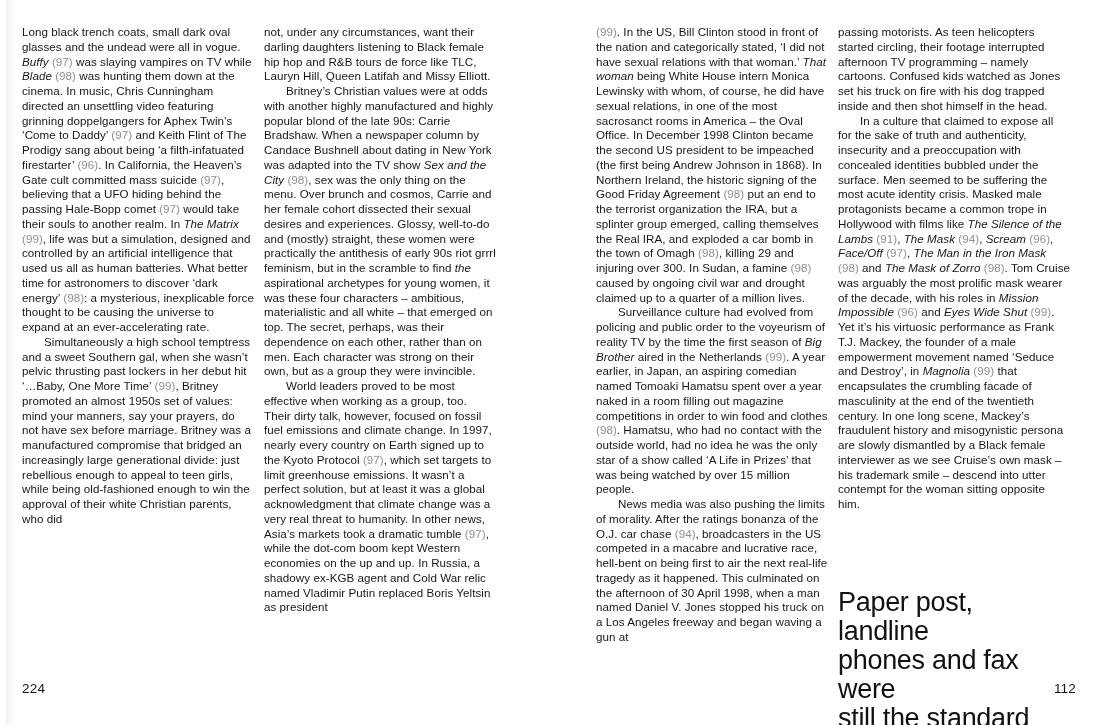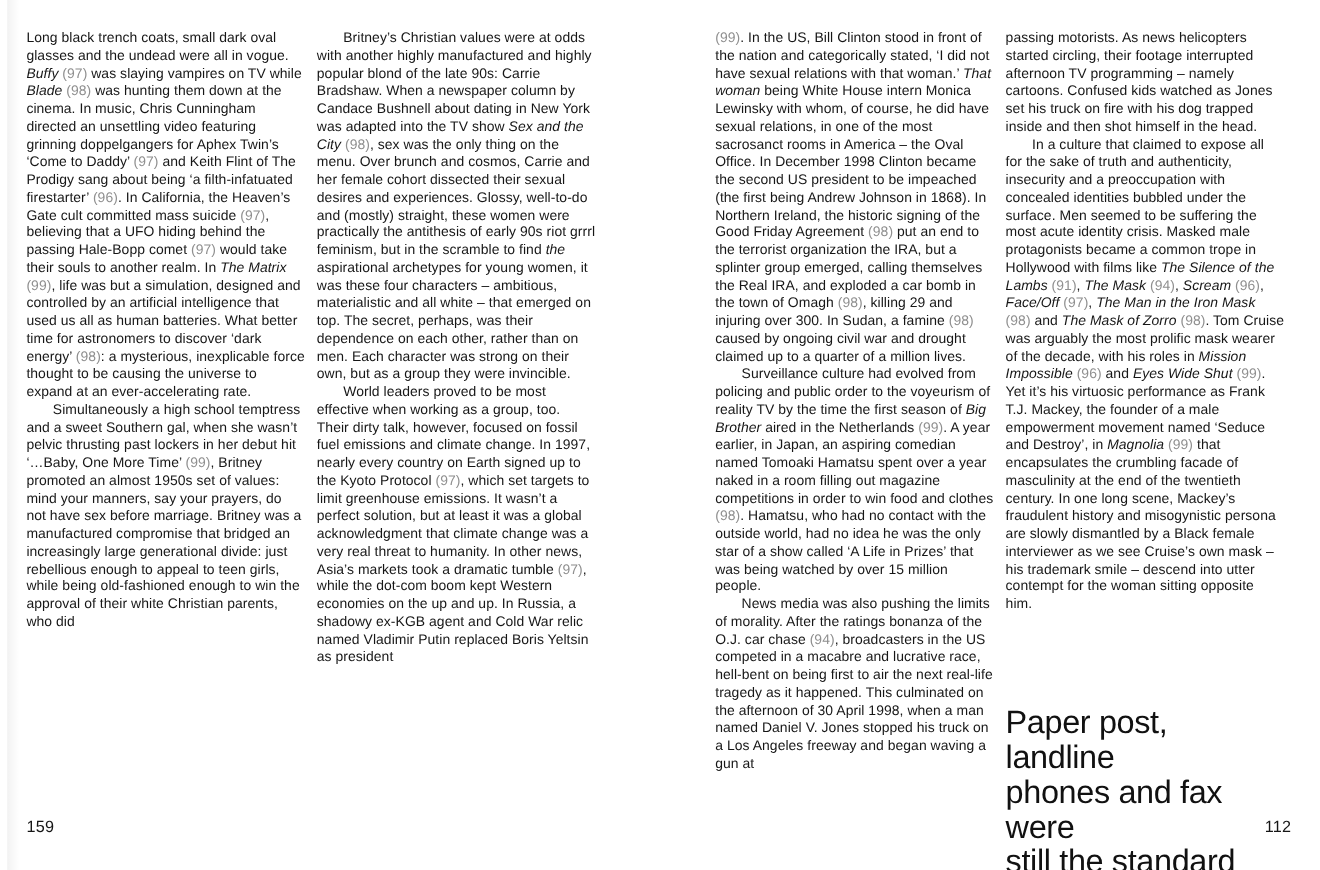--- a/index.html
+++ b/index.html
@@ -74,29 +74,30 @@
 <body>
 
 <div class="spread">
   <div class="scan-shadow"></div>
 
   <section class="column" id="col0">
       <p class="para">Long black trench coats, small dark oval glasses and the undead were all in vogue. <em>Buffy</em> <span class="yr">(97)</span> was slaying vampires on TV while <em>Blade</em> <span class="yr">(98)</span> was hunting them down at the cinema. In music, Chris Cunningham directed an unsettling video featuring grinning doppelgangers for Aphex Twin’s ‘Come to Daddy’ <span class="yr">(97)</span> and Keith Flint of The Prodigy sang about being ‘a filth-infatuated firestarter’ <span class="yr">(96)</span>. In California, the Heaven’s Gate cult committed mass suicide <span class="yr">(97)</span>, believing that a UFO hiding behind the passing Hale-Bopp comet <span class="yr">(97)</span> would take their souls to another realm. In <em>The Matrix</em> <span class="yr">(99)</span>, life was but a simulation, designed and controlled by an artificial intelligence that used us all as human batteries. What better time for astronomers to discover ‘dark energy’ <span class="yr">(98)</span>: a mysterious, inexplicable force thought to be causing the universe to expand at an ever-accelerating rate.</p>
       <p class="para indent">Simultaneously a high school temptress and a sweet Southern gal, when she wasn’t pelvic thrusting past lockers in her debut hit ‘…Baby, One More Time’ <span class="yr">(99)</span>, Britney promoted an almost 1950s set of values: mind your manners, say your prayers, do not have sex before marriage. Britney was a manufactured compromise that bridged an increasingly large generational divide: just rebellious enough to appeal to teen girls, while being old-fashioned enough to win the approval of their white Christian parents, who did</p>
     </section>
   <section class="column" id="col1">
+      <p class="para">not, under any circumstances, want their darling daughters listening to Black female hip hop and R&amp;B tours de force like TLC, Lauryn Hill, Queen Latifah and Missy Elliott.</p>
       <p class="para indent">Britney’s Christian values were at odds with another highly manufactured and highly popular blond of the late 90s: Carrie Bradshaw. When a newspaper column by Candace Bushnell about dating in New York was adapted into the TV show <em>Sex and the City</em> <span class="yr">(98)</span>, sex was the only thing on the menu. Over brunch and cosmos, Carrie and her female cohort dissected their sexual desires and experiences. Glossy, well-to-do and (mostly) straight, these women were practically the antithesis of early 90s riot grrrl feminism, but in the scramble to find <em>the</em> aspirational archetypes for young women, it was these four characters – ambitious, materialistic and all white – that emerged on top. The secret, perhaps, was their dependence on each other, rather than on men. Each character was strong on their own, but as a group they were invincible.</p>
       <p class="para indent">World leaders proved to be most effective when working as a group, too. Their dirty talk, however, focused on fossil fuel emissions and climate change. In 1997, nearly every country on Earth signed up to the Kyoto Protocol <span class="yr">(97)</span>, which set targets to limit greenhouse emissions. It wasn’t a perfect solution, but at least it was a global acknowledgment that climate change was a very real threat to humanity. In other news, Asia’s markets took a dramatic tumble <span class="yr">(97)</span>, while the dot-com boom kept Western economies on the up and up. In Russia, a shadowy ex-KGB agent and Cold War relic named Vladimir Putin replaced Boris Yeltsin as president</p>
     </section>
   <section class="column" id="col2">
       <p class="para"><span class="yr">(99)</span>. In the US, Bill Clinton stood in front of the nation and categorically stated, ‘I did not have sexual relations with that woman.’ <em>That woman</em> being White House intern Monica Lewinsky with whom, of course, he did have sexual relations, in one of the most sacrosanct rooms in America – the Oval Office. In December 1998 Clinton became the second US president to be impeached (the first being Andrew Johnson in 1868). In Northern Ireland, the historic signing of the Good Friday Agreement <span class="yr">(98)</span> put an end to the terrorist organization the IRA, but a splinter group emerged, calling themselves the Real IRA, and exploded a car bomb in the town of Omagh <span class="yr">(98)</span>, killing 29 and injuring over 300. In Sudan, a famine <span class="yr">(98)</span> caused by ongoing civil war and drought claimed up to a quarter of a million lives.</p>
       <p class="para indent">Surveillance culture had evolved from policing and public order to the voyeurism of reality TV by the time the first season of <em>Big Brother</em> aired in the Netherlands <span class="yr">(99)</span>. A year earlier, in Japan, an aspiring comedian named Tomoaki Hamatsu spent over a year naked in a room filling out magazine competitions in order to win food and clothes <span class="yr">(98)</span>. Hamatsu, who had no contact with the outside world, had no idea he was the only star of a show called ‘A Life in Prizes’ that was being watched by over 15 million people.</p>
       <p class="para indent">News media was also pushing the limits of morality. After the ratings bonanza of the O.J. car chase <span class="yr">(94)</span>, broadcasters in the US competed in a macabre and lucrative race, hell-bent on being first to air the next real-life tragedy as it happened. This culminated on the afternoon of 30 April 1998, when a man named Daniel V. Jones stopped his truck on a Los Angeles freeway and began waving a gun at</p>
     </section>
   <section class="column" id="col3">
-      <p class="para">passing motorists. As news helicopters started circling, their footage interrupted afternoon TV programming – namely cartoons. Confused kids watched as Jones set his truck on fire with his dog trapped inside and then shot himself in the head.</p>
+      <p class="para">passing motorists. As teen helicopters started circling, their footage interrupted afternoon TV programming – namely cartoons. Confused kids watched as Jones set his truck on fire with his dog trapped inside and then shot himself in the head.</p>
       <p class="para indent">In a culture that claimed to expose all for the sake of truth and authenticity, insecurity and a preoccupation with concealed identities bubbled under the surface. Men seemed to be suffering the most acute identity crisis. Masked male protagonists became a common trope in Hollywood with films like <em>The Silence of the Lambs</em> <span class="yr">(91)</span>, <em>The Mask</em> <span class="yr">(94)</span>, <em>Scream</em> <span class="yr">(96)</span>, <em>Face/Off</em> <span class="yr">(97)</span>, <em>The Man in the Iron Mask</em> <span class="yr">(98)</span> and <em>The Mask of Zorro</em> <span class="yr">(98)</span>. Tom Cruise was arguably the most prolific mask wearer of the decade, with his roles in <em>Mission Impossible</em> <span class="yr">(96)</span> and <em>Eyes Wide Shut</em> <span class="yr">(99)</span>. Yet it’s his virtuosic performance as Frank T.J. Mackey, the founder of a male empowerment movement named ‘Seduce and Destroy’, in <em>Magnolia</em> <span class="yr">(99)</span> that encapsulates the crumbling facade of masculinity at the end of the twentieth century. In one long scene, Mackey’s fraudulent history and misogynistic persona are slowly dismantled by a Black female interviewer as we see Cruise’s own mask – his trademark smile – descend into utter contempt for the woman sitting opposite him.</p>
       <h2 class="heading spaced">Paper post, landline<br>phones and fax were<br>still the standard<br>ways to connect.</h2>
     </section>
 
-  <div class="folio" id="folio-left">159</div>
+  <div class="folio" id="folio-left">224</div>
   <div class="folio" id="folio-right">112</div>
 </div>
 
 </body></html>

